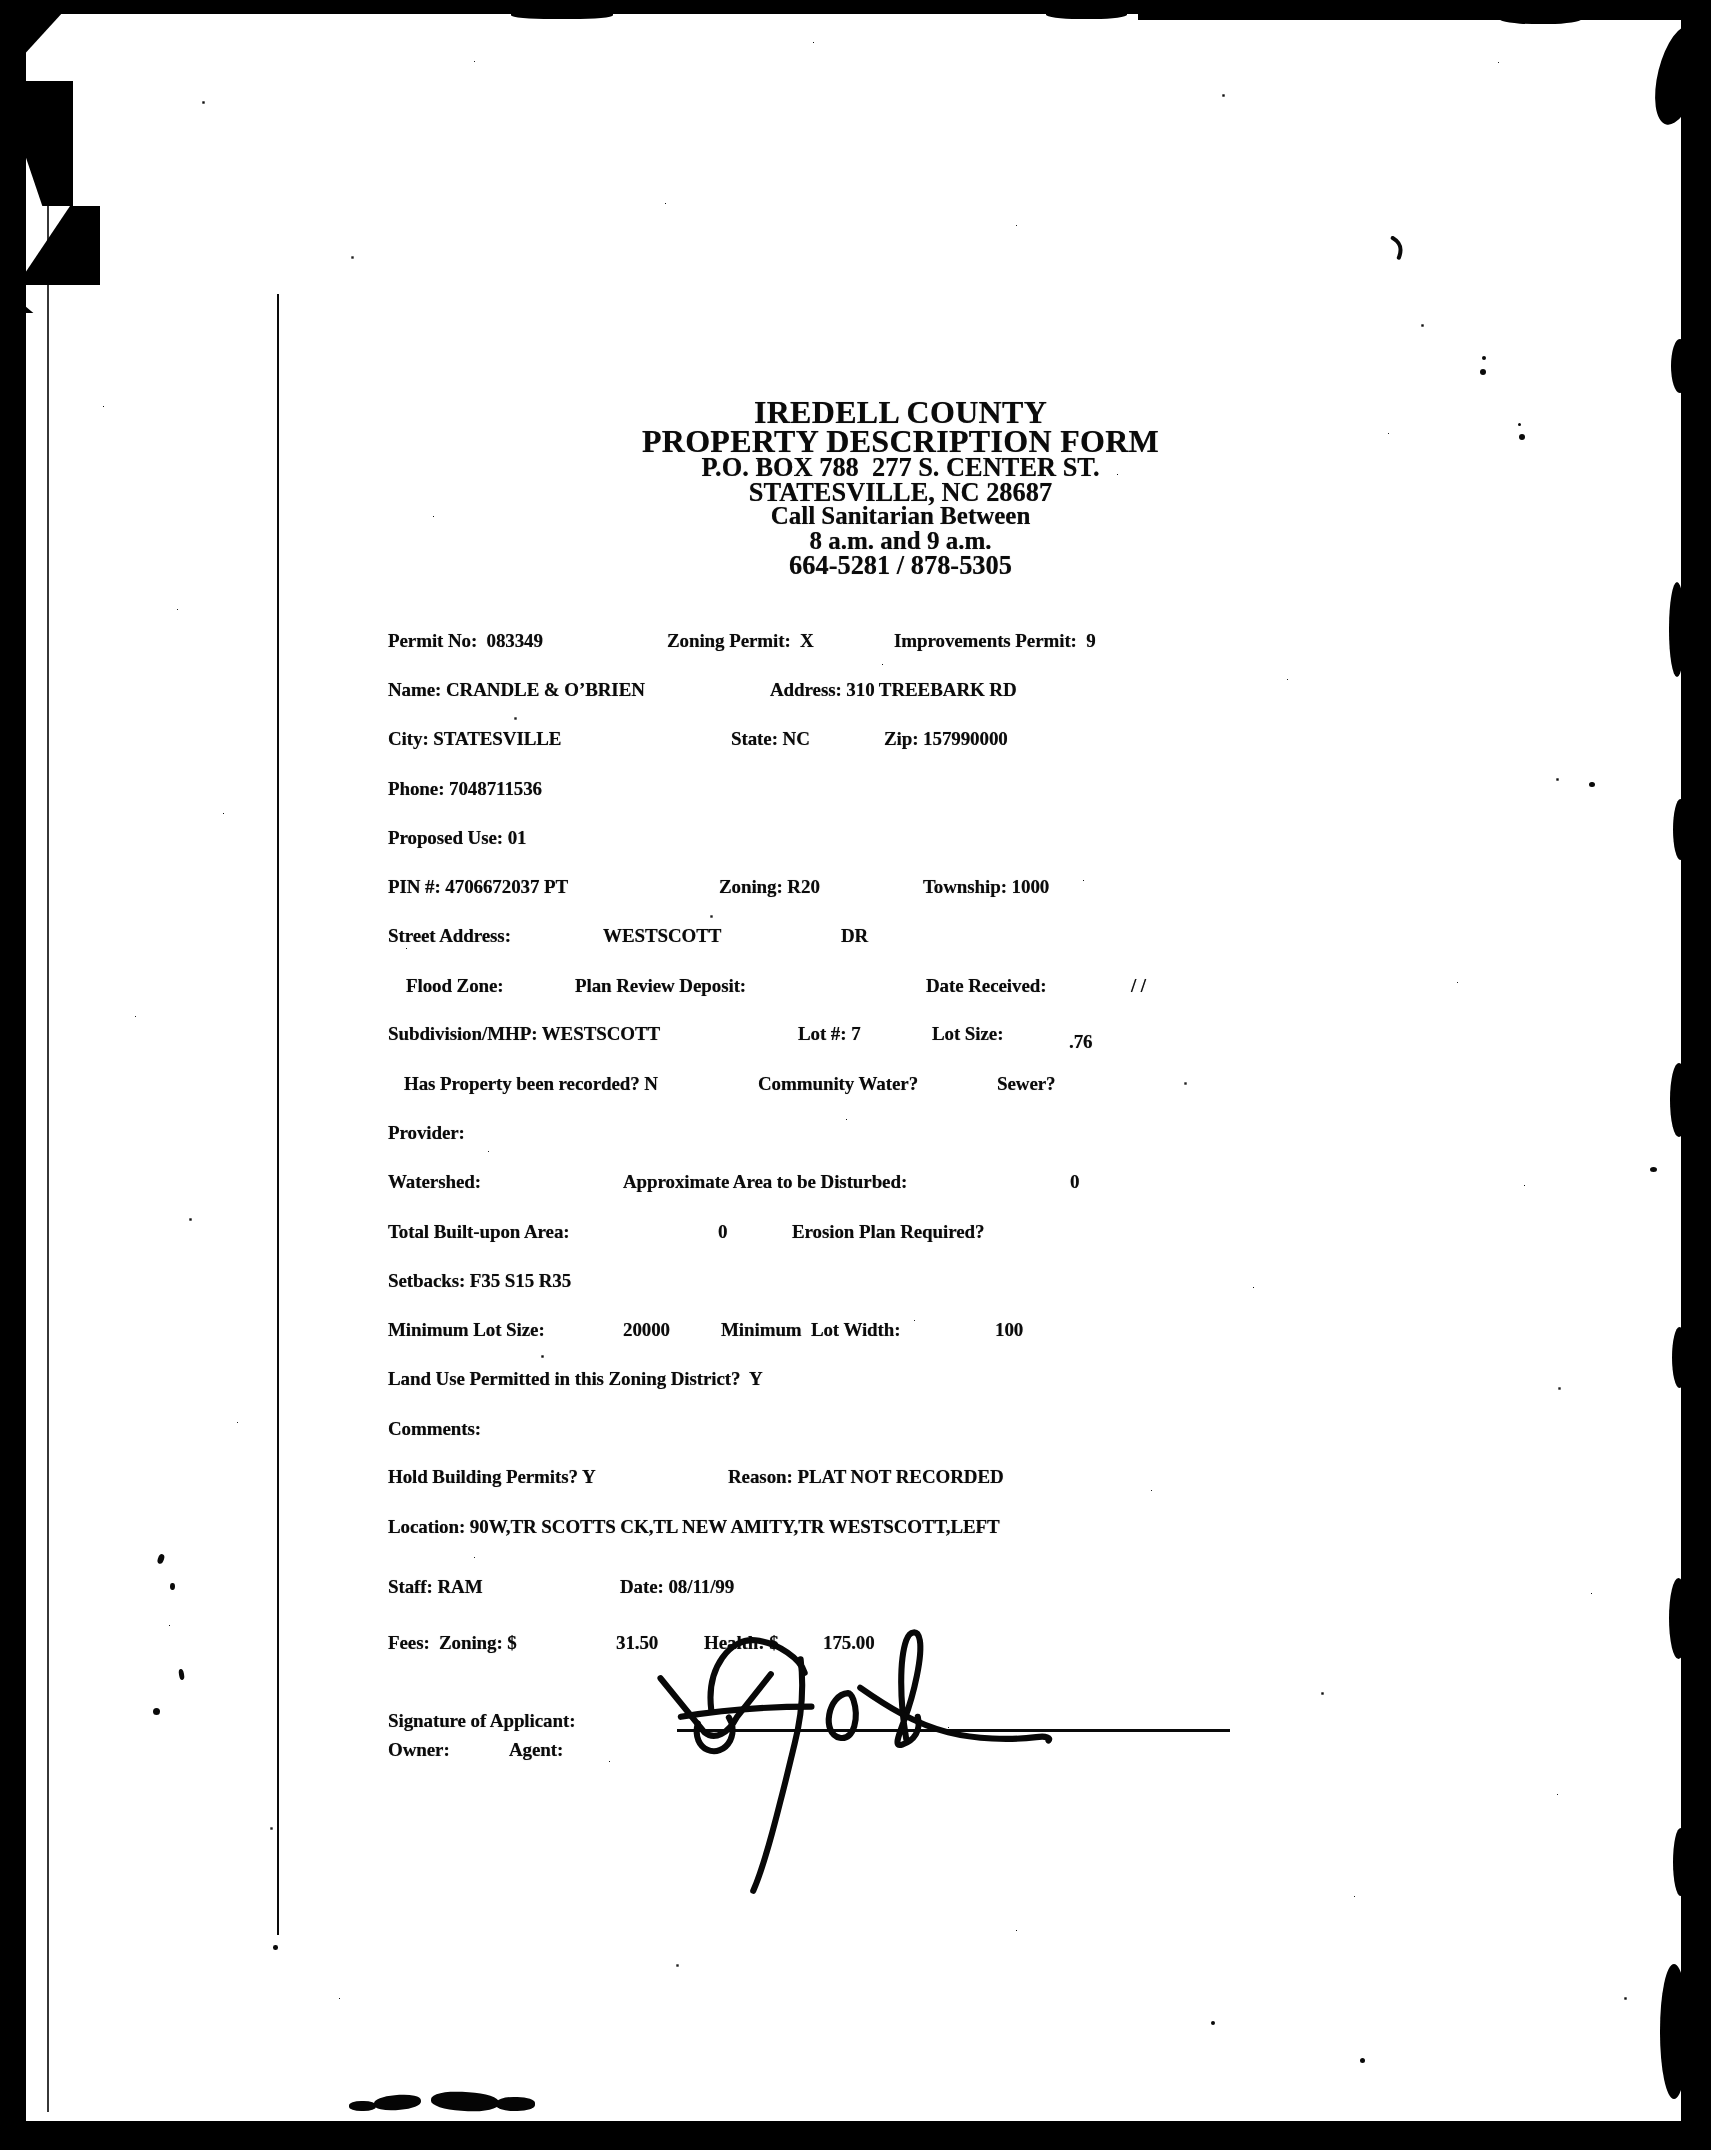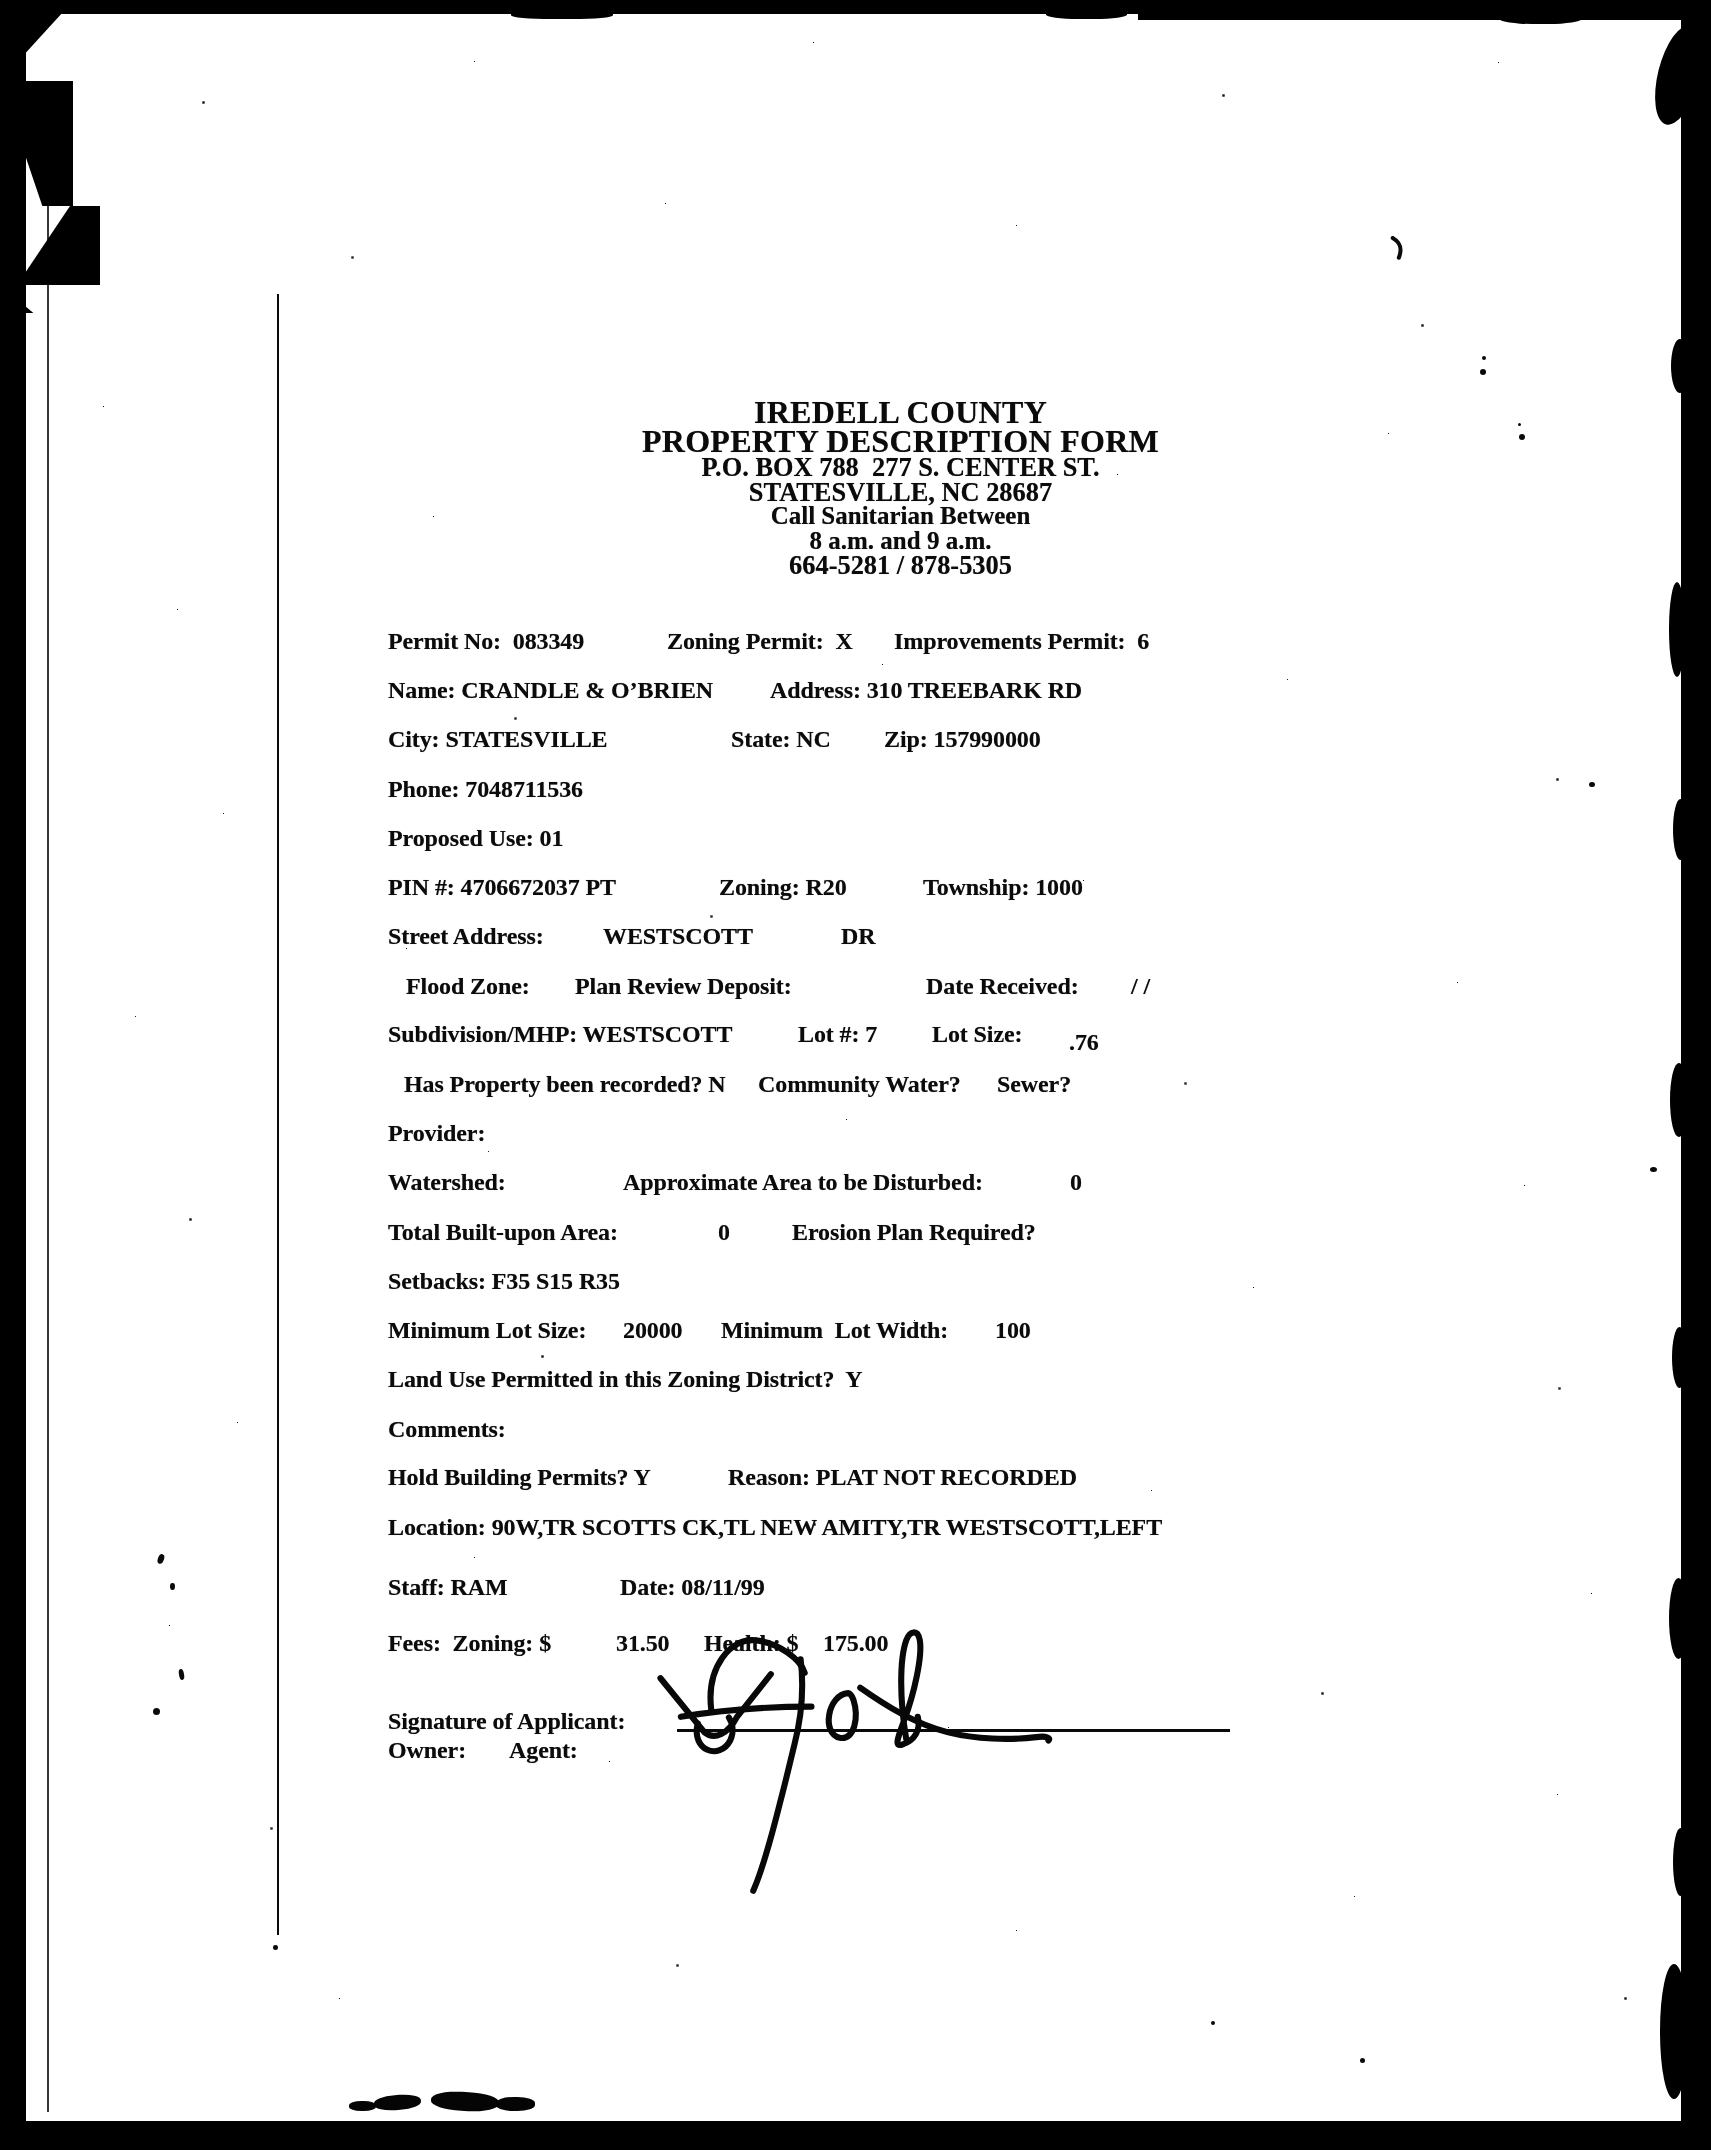--- a/index.html
+++ b/index.html
@@ -28,21 +28,21 @@
   .mark{position:absolute;background:#0a0a0a;border-radius:50%;}
   .smudge{position:absolute;background:#050505;border-radius:45%;}
   
   #header{position:absolute;left:494px;top:396px;width:813px;height:190px;}
   .hline{position:absolute;left:0;width:100%;text-align:center;font-weight:700;white-space:pre;
          text-shadow:0 0 0.7px rgba(0,0,0,.55);}
   .h-big{font-size:32px;line-height:32px;letter-spacing:0.3px;}
   .h-med{font-size:26.4px;line-height:26.4px;}
   .h-sml{font-size:25px;line-height:25px;}
   .row{position:absolute;left:0;top:0;width:1712px;height:38px;}
-  .seg{position:absolute;top:0;white-space:pre;font-weight:700;font-size:24px;line-height:32.5px;
+  .seg{position:absolute;top:0;white-space:pre;font-weight:700;font-size:19px;line-height:32.5px;
        letter-spacing:-0.1px;text-shadow:0 0 0.7px rgba(0,0,0,.5);}
   
   #signature-line{position:absolute;left:677px;top:1729px;width:553px;height:3.4px;background:#0a0a0a;}
   #signature-svg{position:absolute;left:630px;top:1578px;}
   #noise{position:absolute;left:0;top:0;width:1.4px;height:1.4px;background:transparent;
     box-shadow:
       203px 102px 0 0.7px #111, 474px 61px 0 0 #222, 813px 42px 0 0 #111, 1223px 95px 0 0.7px #111,
       1498px 62px 0 0 #222, 103px 406px 0 0 #111, 352px 257px 0 0.7px #222, 665px 203px 0 0 #111,
       1016px 225px 0 0 #222, 1422px 325px 0 0.7px #111, 177px 609px 0 0 #222, 433px 516px 0 0 #111,
       758px 460px 0 0.7px #222, 1117px 474px 0 0 #111, 1388px 433px 0 0 #222, 223px 813px 0 0 #111,
@@ -68,21 +68,21 @@
     <div class="hline h-med" style="top:58px;">P.O. BOX 788  277 S. CENTER ST.</div>
     <div class="hline h-med" style="top:83px;">STATESVILLE, NC 28687</div>
     <div class="hline h-sml" style="top:107px;">Call Sanitarian Between</div>
     <div class="hline h-sml" style="top:132px;">8 a.m. and 9 a.m.</div>
     <div class="hline h-med" style="top:156px;">664-5281 / 878-5305</div>
   </div>
 
   <div class="row" style="top:625px;">
     <span class="seg" style="left:388px;">Permit No:  083349</span>
     <span class="seg" style="left:667px;">Zoning Permit:  X</span>
-    <span class="seg" style="left:894px;">Improvements Permit:  6</span>
+    <span class="seg" style="left:894px;">Improvements Permit:  9</span>
   </div>
   <div class="row" style="top:674px;">
     <span class="seg" style="left:388px;">Name: CRANDLE &amp; O’BRIEN</span>
     <span class="seg" style="left:770px;">Address: 310 TREEBARK RD</span>
   </div>
   <div class="row" style="top:723px;padding-left:46px;">
     <span class="seg" style="left:388px;">City: STATESVILLE</span>
     <span class="seg" style="left:731px;">State: NC</span>
     <span class="seg" style="left:884px;">Zip: 157990000</span>
   </div>

